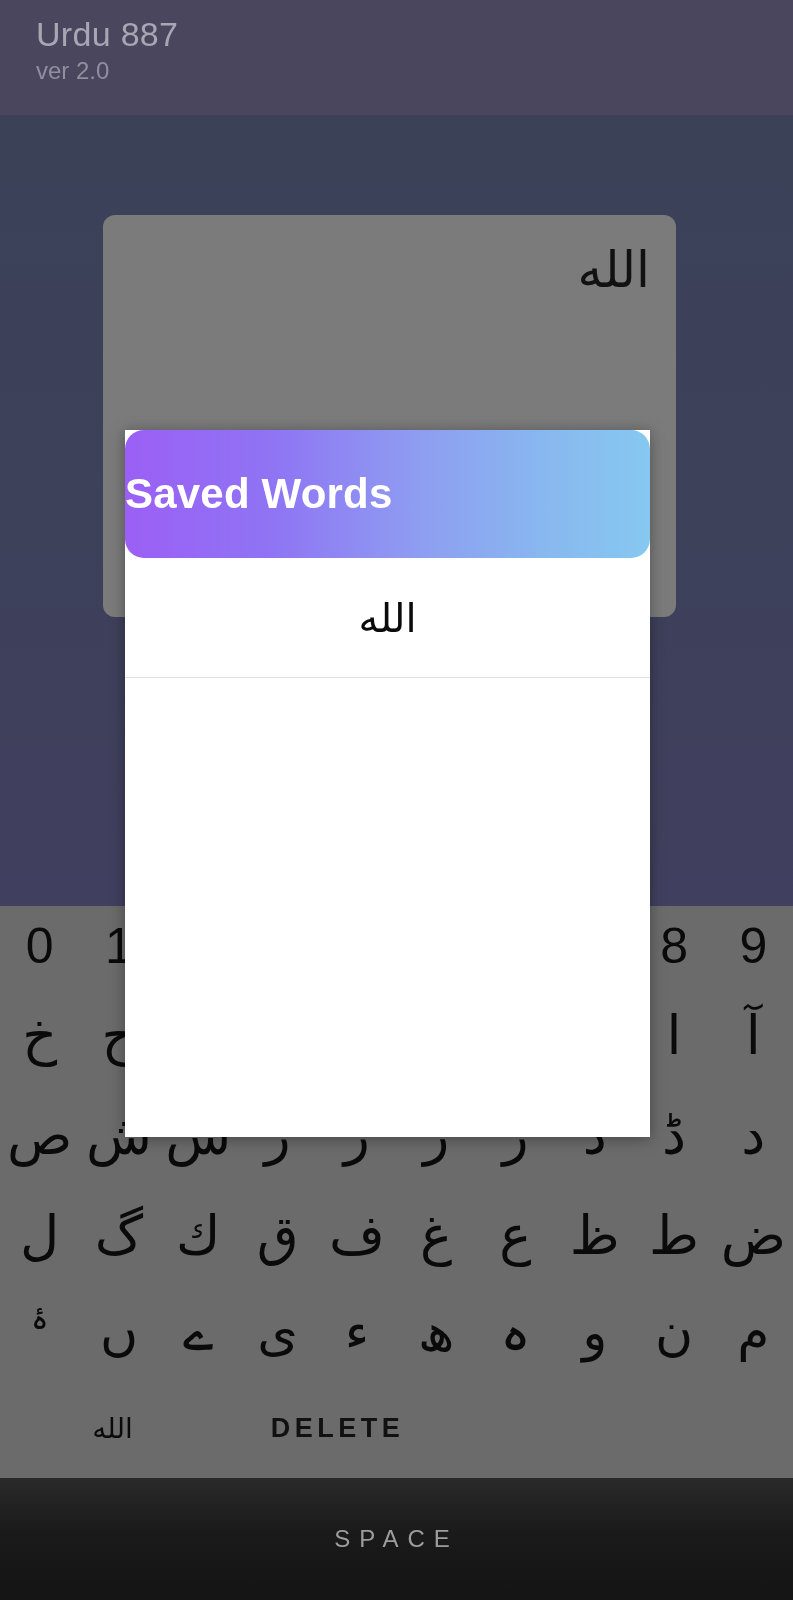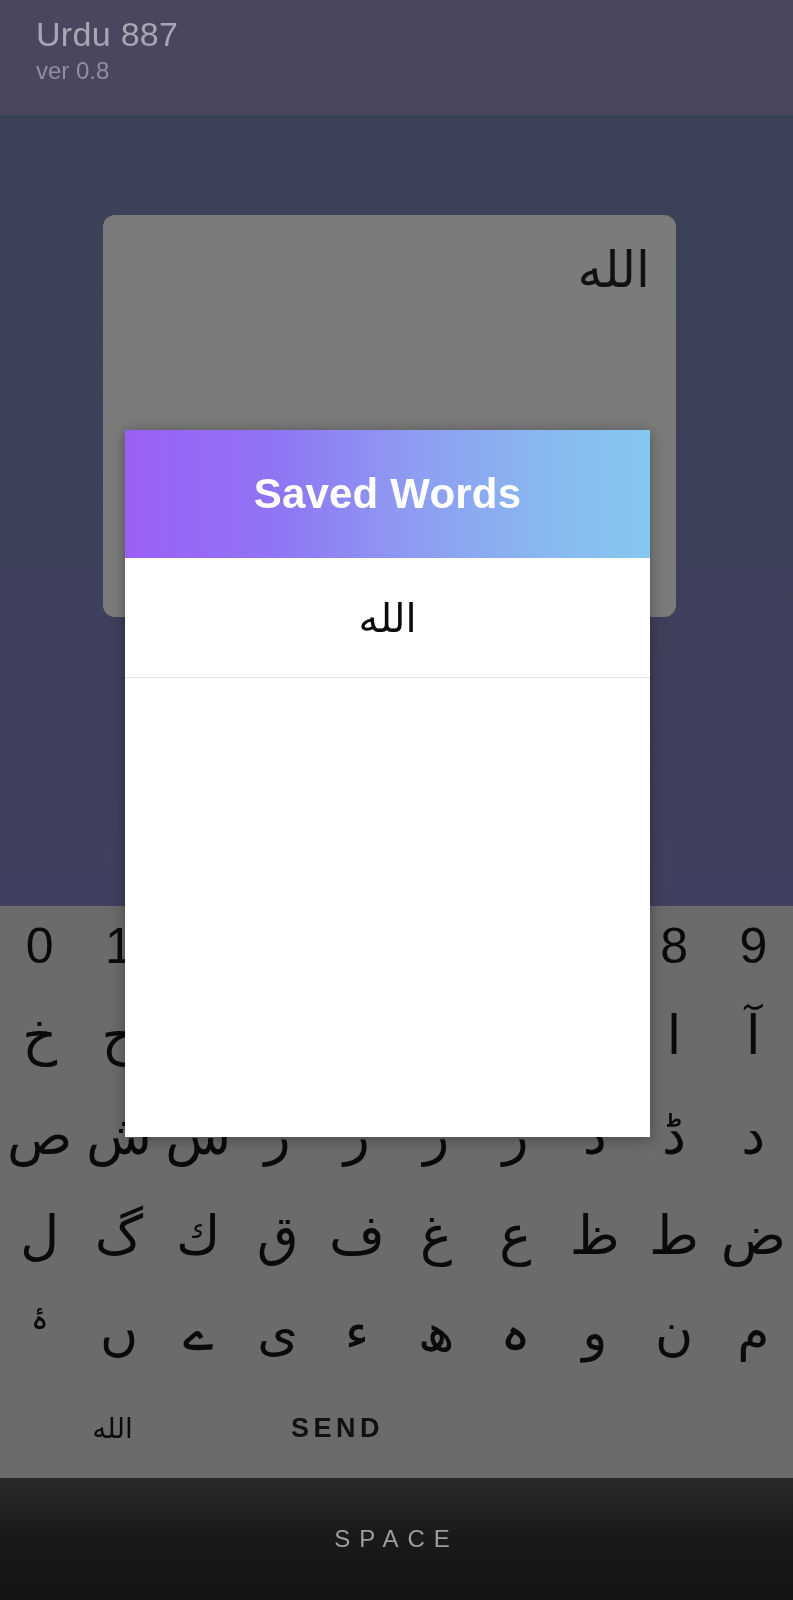--- a/index.html
+++ b/index.html
@@ -66,21 +66,21 @@
   
   .dialog {
     position:absolute; left:125px; top:430px; width:525px; height:707px;
     background:#ffffff;
     box-shadow:0 2px 14px rgba(0,0,0,.35);
     overflow:hidden;
   }
   .dialog-header {
     height:128px; width:100%;
     background:linear-gradient(90deg,#9b5ff5 0%, #8f74f4 28%, #8e9cf1 55%, #88b8ef 80%, #86c8f0 100%);
-    display:flex; align-items:center; justify-content:center;
+    display:flex; align-items:center; justify-content:flex-start;border-radius:19px;
   }
   .dialog-title {
     font-size:42px; color:#fff; font-weight:700; letter-spacing:.2px;
   }
   .dialog-list { width:100%; background:#fff; }
   .saved-row {
     height:120px; display:flex; align-items:center; justify-content:center;
     border-bottom:1px solid #e2e2e2; cursor:pointer;
   }
   .saved-row-text {
@@ -142,21 +142,21 @@
   }
 </style>
 </head>
 <body>
 
 <div id="screen">
 
   <div class="toolbar">
     <div class="tb-titles">
       <div class="tb-title">Urdu 887</div>
-      <div class="tb-sub">ver 0.8</div>
+      <div class="tb-sub">ver 2.0</div>
     </div>
   </div>
 
   <div class="textbox">
     <div class="textbox-text">الله</div>
   </div>
 
   <div class="keyboard">
 
     <div class="krow num">
@@ -219,21 +219,21 @@
       <div class="key">ھ</div>
       <div class="key">ء</div>
       <div class="key">ی</div>
       <div class="key">ے</div>
       <div class="key">ں</div>
       <div class="key small">ۂ</div>
     </div>
 
     <div class="action-row">
       <div class="act allah">الله</div>
-      <div class="act enter">SEND</div>
+      <div class="act enter">DELETE</div>
     </div>
 
     <div class="spacebar">
       <span class="spacebar-label">SPACE</span>
     </div>
   </div>
 
   <div class="dialog">
     <div class="dialog-header">
       <span class="dialog-title">Saved Words</span>

